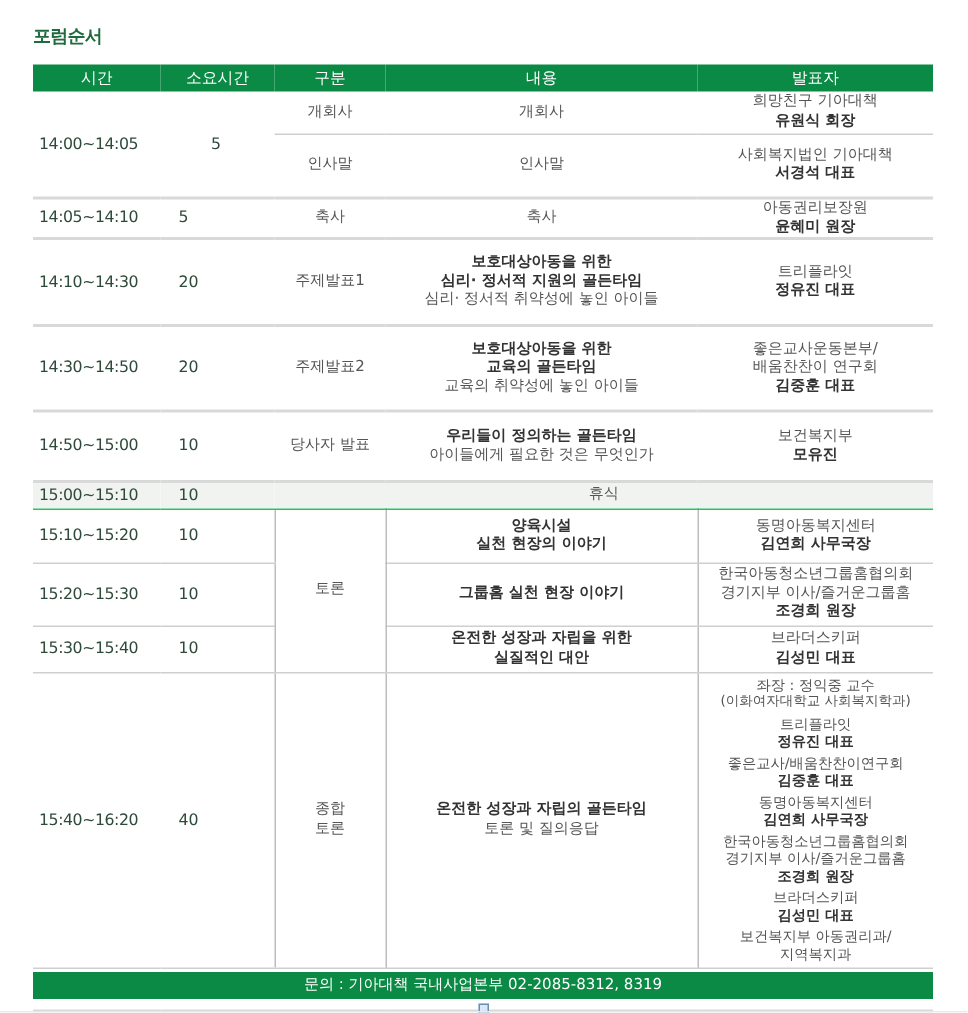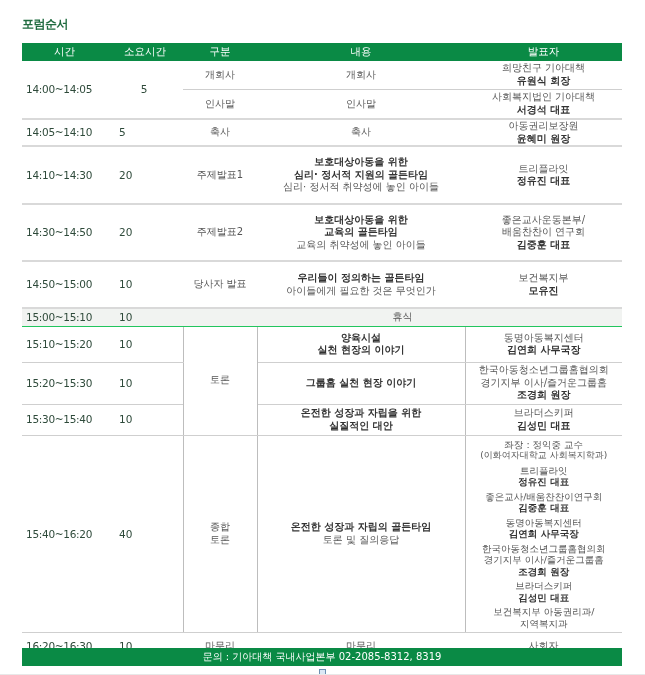--- a/index.html
+++ b/index.html
@@ -51,21 +51,21 @@
       <td class="time" rowspan="2" style="border-bottom:2px solid #d9d9d9">14:00~14:05</td>
       <td class="dur" rowspan="2" style="border-bottom:2px solid #d9d9d9;text-align:center;padding-left:0">5</td>
       <td>개회사</td>
       <td>개회사</td>
       <td>
         <span class="n">희망친구 기아대책</span>
         <span class="b">유원식 회장</span>
       </td>
     </tr>
 
-    <tr class="grp-end" style="height:30px">
+    <tr class="grp-end" style="height:43px">
       <td>인사말</td>
       <td>인사말</td>
       <td>
         <span class="n">사회복지법인 기아대책</span>
         <span class="b">서경석 대표</span>
       </td>
     </tr>
 
     <tr class="grp-end" style="height:27px">
       <td class="time">14:05~14:10</td>

